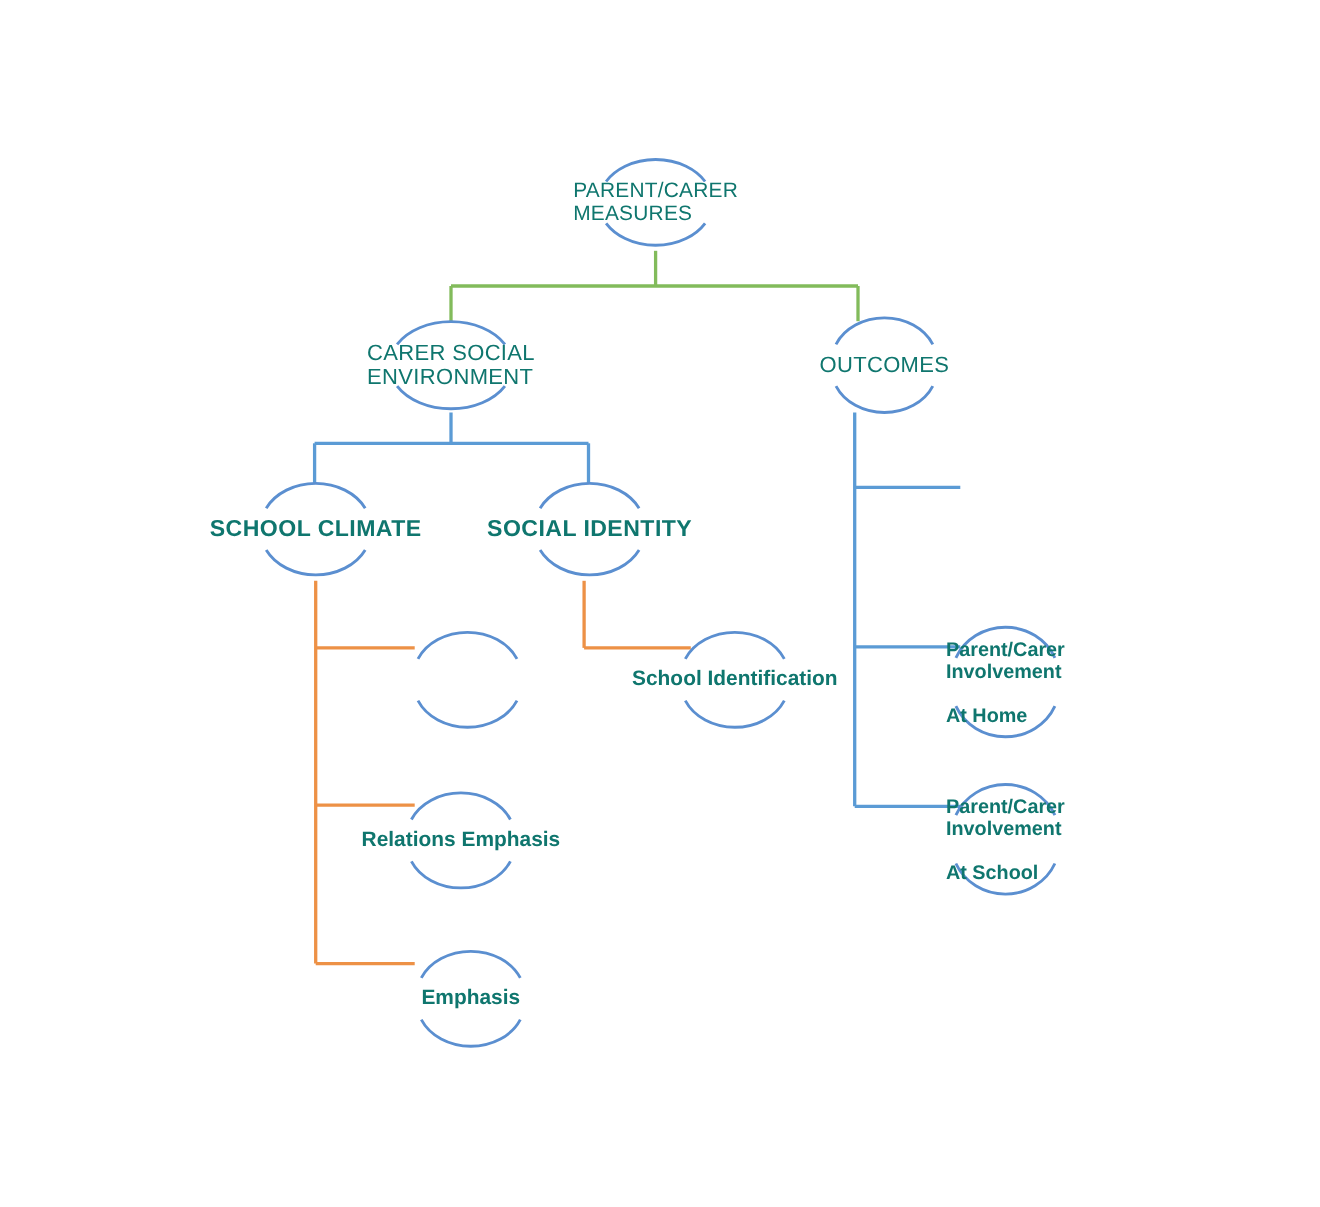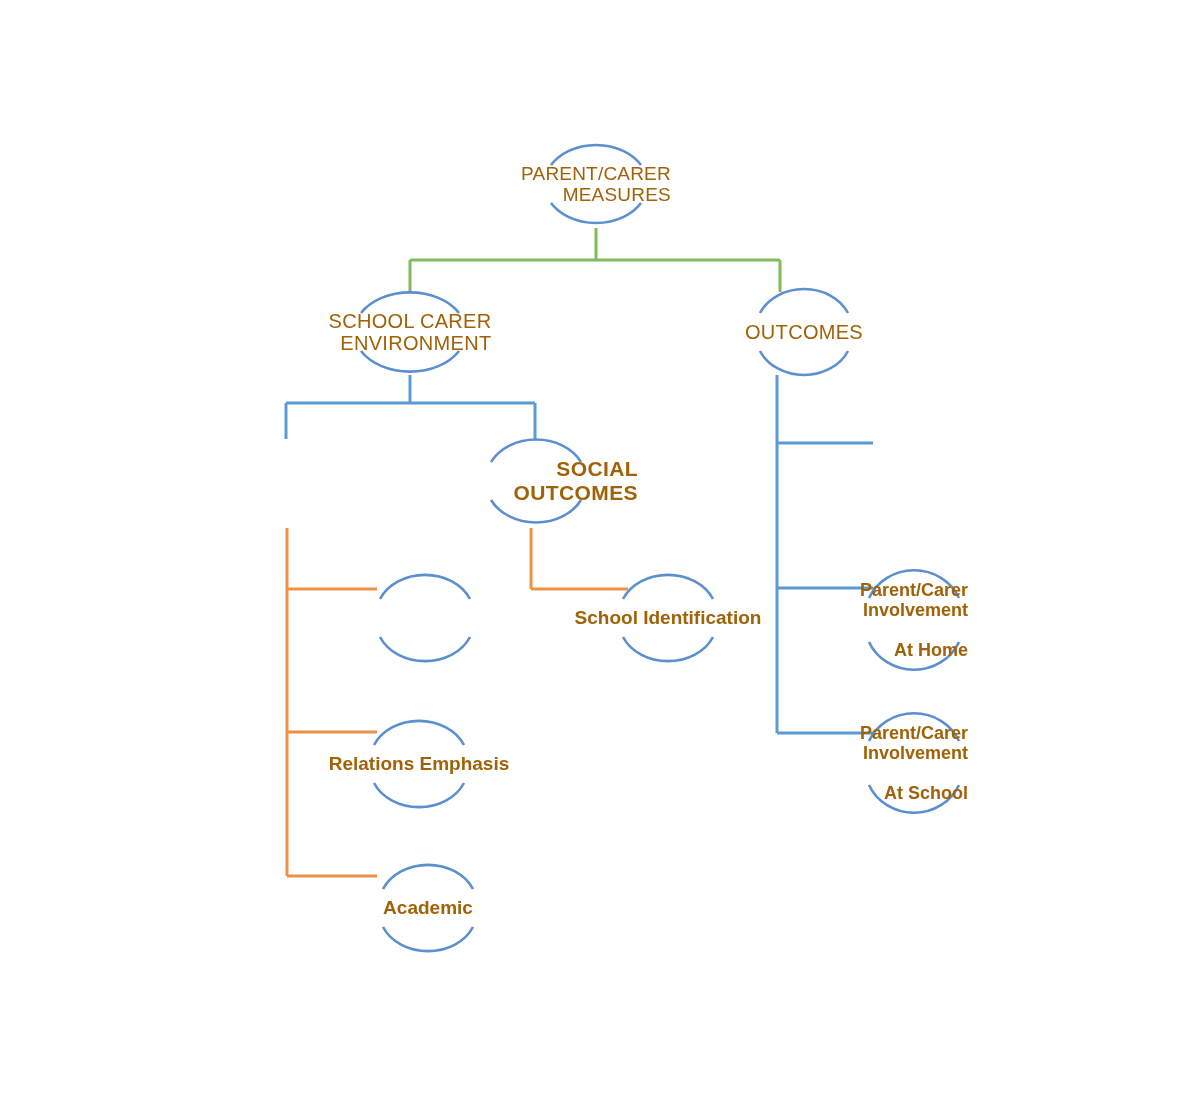--- a/index.html
+++ b/index.html
@@ -24,22 +24,22 @@
     left: 0;
     top: 0;
     width: 1200px;
     height: 1097px;
   }
   .node {
     position: absolute;
     display: flex;
     align-items: center;
     justify-content: center;
-    text-align: right;
-    color: #a16207;
+    text-align: left;
+    color: #0f766e;
     line-height: 1.12;
     white-space: pre-line;
   }
   .node .node-arcs {
     position: absolute;
     left: 50%;
     top: 50%;
     transform: translate(-50%, -50%);
     pointer-events: none;
   }
@@ -121,39 +121,46 @@
     </svg>
     <span class="node-label">PARENT/CARER
 MEASURES</span>
   </div>
 
   <div class="node level-2" style="left:300px; top:288px; width:220px; height:88px;">
     <svg class="node-arcs" width="130" height="112" viewBox="0 0 130 112" xmlns="http://www.w3.org/2000/svg">
       <path d="M 16 37 A 56 40 0 0 1 114 37" fill="none" stroke="#5b8fd0" stroke-width="2.6"></path>
       <path d="M 16 75 A 56 40 0 0 0 114 75" fill="none" stroke="#5b8fd0" stroke-width="2.6"></path>
     </svg>
-    <span class="node-label">SCHOOL  CARER
+    <span class="node-label">CARER  SOCIAL
 ENVIRONMENT</span>
   </div>
 
   <div class="node level-2" style="left:714px; top:288px; width:180px; height:88px;">
     <svg class="node-arcs" width="104" height="112" viewBox="0 0 104 112" xmlns="http://www.w3.org/2000/svg">
       <path d="M 8 37 A 48 40 0 0 1 96 37" fill="none" stroke="#5b8fd0" stroke-width="2.6"></path>
       <path d="M 8 75 A 48 40 0 0 0 96 75" fill="none" stroke="#5b8fd0" stroke-width="2.6"></path>
     </svg>
     <span class="node-label">OUTCOMES</span>
   </div>
 
+  <div class="node level-3" style="left:178px; top:437px; width:218px; height:88px;">
+    <svg class="node-arcs" width="108" height="112" viewBox="0 0 108 112" xmlns="http://www.w3.org/2000/svg">
+      <path d="M 9 37 A 50 40 0 0 1 99 37" fill="none" stroke="#5b8fd0" stroke-width="2.6"></path>
+      <path d="M 9 75 A 50 40 0 0 0 99 75" fill="none" stroke="#5b8fd0" stroke-width="2.6"></path>
+    </svg>
+    <span class="node-label">SCHOOL  CLIMATE</span>
+  </div>
 
   <div class="node level-3" style="left:432px; top:437px; width:208px; height:88px;">
     <svg class="node-arcs" width="108" height="112" viewBox="0 0 108 112" xmlns="http://www.w3.org/2000/svg">
       <path d="M 9 37 A 50 40 0 0 1 99 37" fill="none" stroke="#5b8fd0" stroke-width="2.6"></path>
       <path d="M 9 75 A 50 40 0 0 0 99 75" fill="none" stroke="#5b8fd0" stroke-width="2.6"></path>
     </svg>
-    <span class="node-label">SOCIAL  OUTCOMES</span>
+    <span class="node-label">SOCIAL  IDENTITY</span>
   </div>
 
   <div class="node level-4" style="left:330px; top:578px; width:190px; height:80px;">
     <svg class="node-arcs" width="106" height="112" viewBox="0 0 106 112" xmlns="http://www.w3.org/2000/svg">
       <path d="M 8 37 A 49 40 0 0 1 98 37" fill="none" stroke="#5b8fd0" stroke-width="2.6"></path>
       <path d="M 8 75 A 49 40 0 0 0 98 75" fill="none" stroke="#5b8fd0" stroke-width="2.6"></path>
     </svg>
   </div>
 
   <div class="node level-4" style="left:318px; top:724px; width:202px; height:80px;">
@@ -162,21 +169,21 @@
       <path d="M 8 75 A 49 40 0 0 0 98 75" fill="none" stroke="#5b8fd0" stroke-width="2.6"></path>
     </svg>
     <span class="node-label">Relations Emphasis</span>
   </div>
 
   <div class="node level-4" style="left:340px; top:868px; width:176px; height:80px;">
     <svg class="node-arcs" width="106" height="112" viewBox="0 0 106 112" xmlns="http://www.w3.org/2000/svg">
       <path d="M 8 37 A 49 40 0 0 1 98 37" fill="none" stroke="#5b8fd0" stroke-width="2.6"></path>
       <path d="M 8 75 A 49 40 0 0 0 98 75" fill="none" stroke="#5b8fd0" stroke-width="2.6"></path>
     </svg>
-    <span class="node-label">Academic</span>
+    <span class="node-label">Emphasis</span>
   </div>
 
   <div class="node level-4" style="left:562px; top:578px; width:212px; height:80px;">
     <svg class="node-arcs" width="106" height="112" viewBox="0 0 106 112" xmlns="http://www.w3.org/2000/svg">
       <path d="M 8 37 A 49 40 0 0 1 98 37" fill="none" stroke="#5b8fd0" stroke-width="2.6"></path>
       <path d="M 8 75 A 49 40 0 0 0 98 75" fill="none" stroke="#5b8fd0" stroke-width="2.6"></path>
     </svg>
     <span class="node-label">School Identification</span>
   </div>
 

